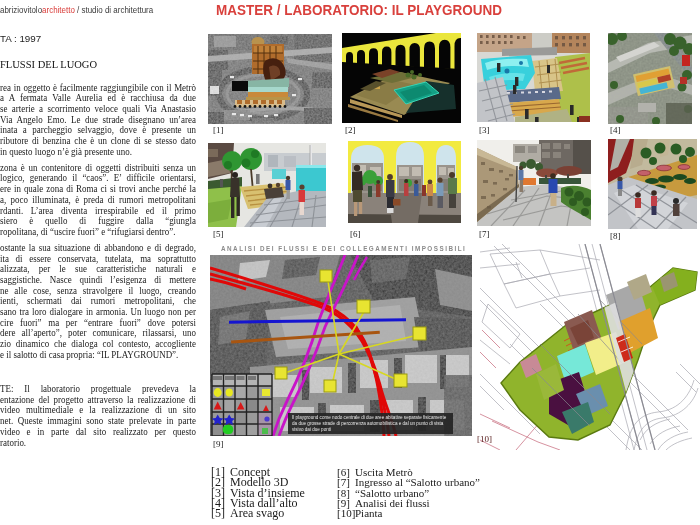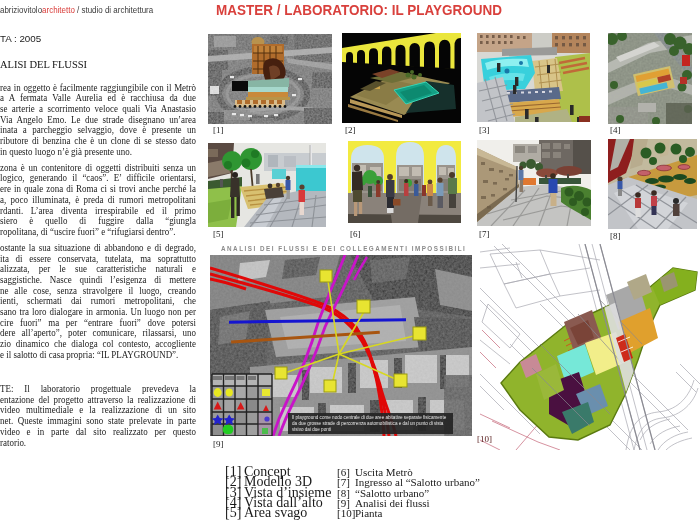--- a/index.html
+++ b/index.html
@@ -14,31 +14,31 @@
 #leftcol{position:absolute;left:0;top:77.4px;width:219px;transform:scaleX(0.895);
  transform-origin:0 0;font-size:10px;line-height:10.7px;color:#1a1a1a}
 #leftcol p{margin:0 0 5.2px 0;padding:0}
 #leftcol p.last{margin-top:23.5px}
 #leftcol div{text-align:justify;text-align-last:justify}
 #leftcol div.end{text-align-last:left}
 .lab{position:absolute;font-size:9px;color:#222;font-family:"Liberation Serif",serif}
 #cap9{position:absolute;left:221px;top:245px;font-family:"Liberation Sans",sans-serif;
  font-size:6.3px;font-weight:bold;color:#8a8a8a;letter-spacing:1.5px;white-space:nowrap}
 .thumb{position:absolute}
-#legend{position:absolute;left:225px;top:467px;font-size:14px;color:#1a1a1a;line-height:10.3px}
+#legend{position:absolute;left:211px;top:467px;font-size:12px;color:#1a1a1a;line-height:10.3px}
 #legend .row{white-space:nowrap}
 #legend .n{display:inline-block;width:19px}
 #legend2{position:absolute;left:337px;top:467px;font-size:11px;color:#1a1a1a;line-height:10.3px}
 #legend2 .n{display:inline-block;width:18px}
 </style></head>
 <body>
 <div id="logo">abriziovitolo<span class="red">architetto</span> / studio di architettura</div>
 <div id="title">MASTER / LABORATORIO: IL PLAYGROUND</div>
-<div id="data">TA : 2005</div>
-<div id="analisi">ALISI DEL FLUSSI</div>
+<div id="data">TA : 1997</div>
+<div id="analisi">FLUSSI DEL LUOGO</div>
 <div id="leftcol">
 <p>
 </p>
     <div>rea in oggetto è facilmente raggiungibile con il Metrò</div>
 <div>a A fermata Valle Aurelia ed è racchiusa da due</div>
 <div>se arterie a scorrimento veloce quali Via Anastasio</div>
 <div>Via Angelo Emo. Le due strade disegnano un’area</div>
 <div>inata a parcheggio selvaggio, dove è presente un</div>
 <div>ributore di benzina che è un clone di se stesso dato</div>
 <div class="end">in questo luogo n’è già presente uno.</div>

